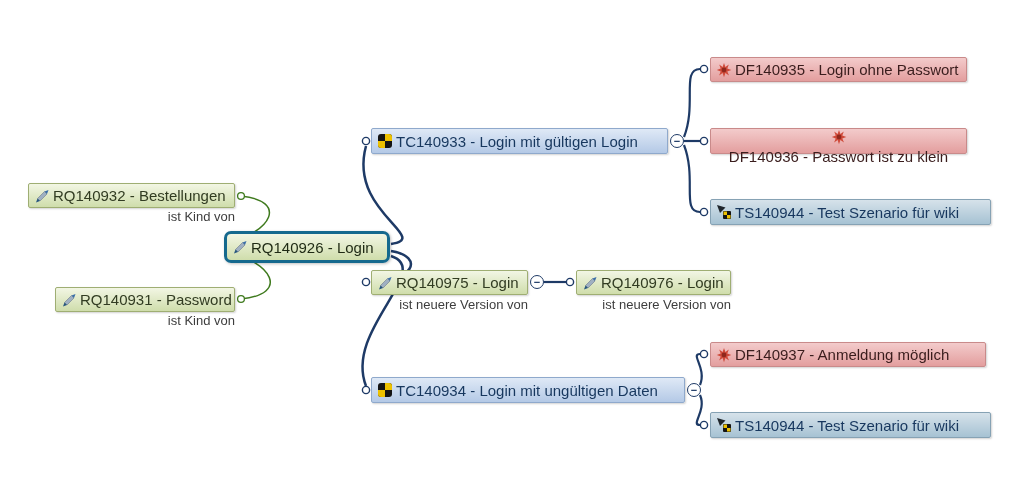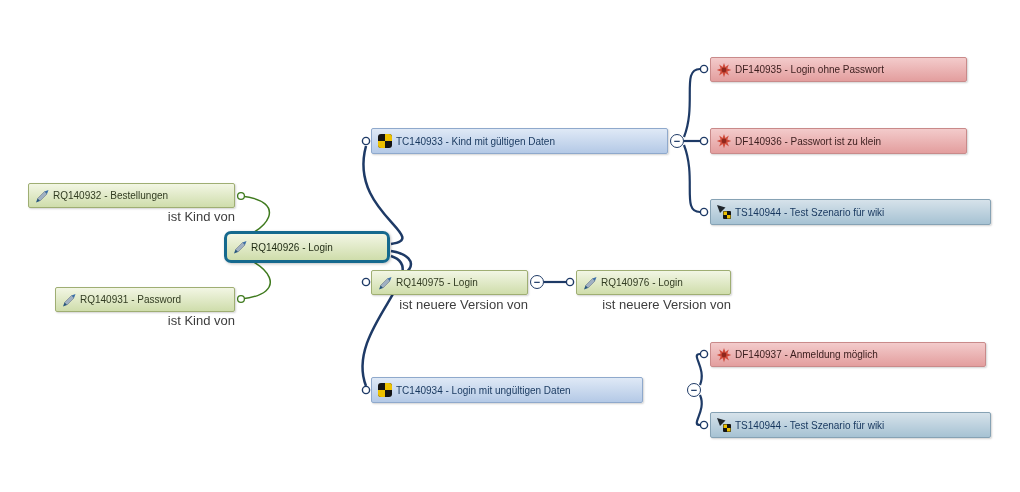--- a/index.html
+++ b/index.html
@@ -3,21 +3,21 @@
 <meta charset="utf-8">
 <style>
   html,body{margin:0;padding:0;background:#ffffff;}
   #canvas{
     position:relative;width:1020px;height:492px;background:#ffffff;
     font-family:"Liberation Sans","DejaVu Sans",sans-serif;overflow:hidden;
   }
   .edges{position:absolute;left:0;top:0;pointer-events:none;}
   .node{
     position:absolute;display:flex;align-items:center;gap:3px;
-    padding:0 5px;box-sizing:border-box;font-size:10px;white-space:nowrap;
+    padding:0 5px;box-sizing:border-box;font-size:15px;white-space:nowrap;
     border-radius:2px;box-shadow:1px 1px 2px rgba(0,0,0,0.18);cursor:default;
   }
   .node .icon{flex:0 0 16px;width:16px;height:16px;display:inline-block;}
   .node .icon svg{width:16px;height:16px;display:block;}
   .req{
     background:linear-gradient(#f2f6e4,#cfddab);
     border:1px solid #9fae73;color:#323c22;
   }
   .req.selected{
     border:3px solid #15698e;color:#1f2a14;
@@ -135,33 +135,33 @@
       </span>
     <span>RQ140926 - Login</span>
   </div>
 
   <div class="node tc" style="left:371px;top:128px;width:297px;height:26px;">
     <span class="icon">
         <svg viewBox="0 0 16 16">
           <use href="#ic-tc"></use>
         </svg>
       </span>
-    <span>TC140933 - Kind mit gültigen Daten</span>
+    <span>TC140933 - Login mit gültigen Login</span>
   </div>
 
   <div class="node df" style="left:710px;top:57px;width:257px;height:25px;">
     <span class="icon">
         <svg viewBox="0 0 16 16">
           <use href="#ic-df"></use>
         </svg>
       </span>
     <span>DF140935 - Login ohne Passwort</span>
   </div>
 
-  <div class="node df" style="left:710px;top:128px;width:257px;height:26px;">
+  <div class="node df" style="left:710px;top:128px;width:257px;height:26px;flex-direction:column;">
     <span class="icon">
         <svg viewBox="0 0 16 16">
           <use href="#ic-df"></use>
         </svg>
       </span>
     <span>DF140936 - Passwort ist zu klein</span>
   </div>
 
   <div class="node ts" style="left:710px;top:199px;width:281px;height:26px;">
     <span class="icon">
@@ -185,21 +185,21 @@
   <div class="node req" style="left:576px;top:270px;width:155px;height:25px;">
     <span class="icon">
         <svg viewBox="0 0 16 16">
           <use href="#ic-req"></use>
         </svg>
       </span>
     <span>RQ140976 - Login</span>
   </div>
   <div class="rel-label" style="left:576px;top:297px;width:155px;">ist neuere Version von</div>
 
-  <div class="node tc" style="left:371px;top:377px;width:272px;height:26px;">
+  <div class="node tc" style="left:371px;top:377px;width:314px;height:26px;">
     <span class="icon">
         <svg viewBox="0 0 16 16">
           <use href="#ic-tc"></use>
         </svg>
       </span>
     <span>TC140934 - Login mit ungültigen Daten</span>
   </div>
 
   <div class="node df" style="left:710px;top:342px;width:276px;height:25px;text-align:right;">
     <span class="icon">

